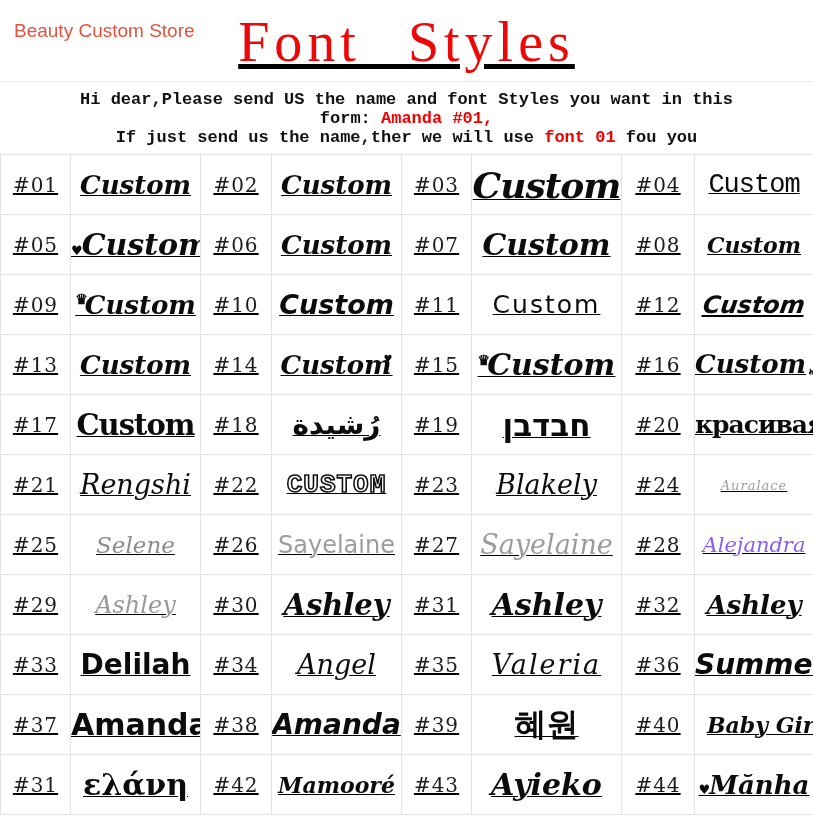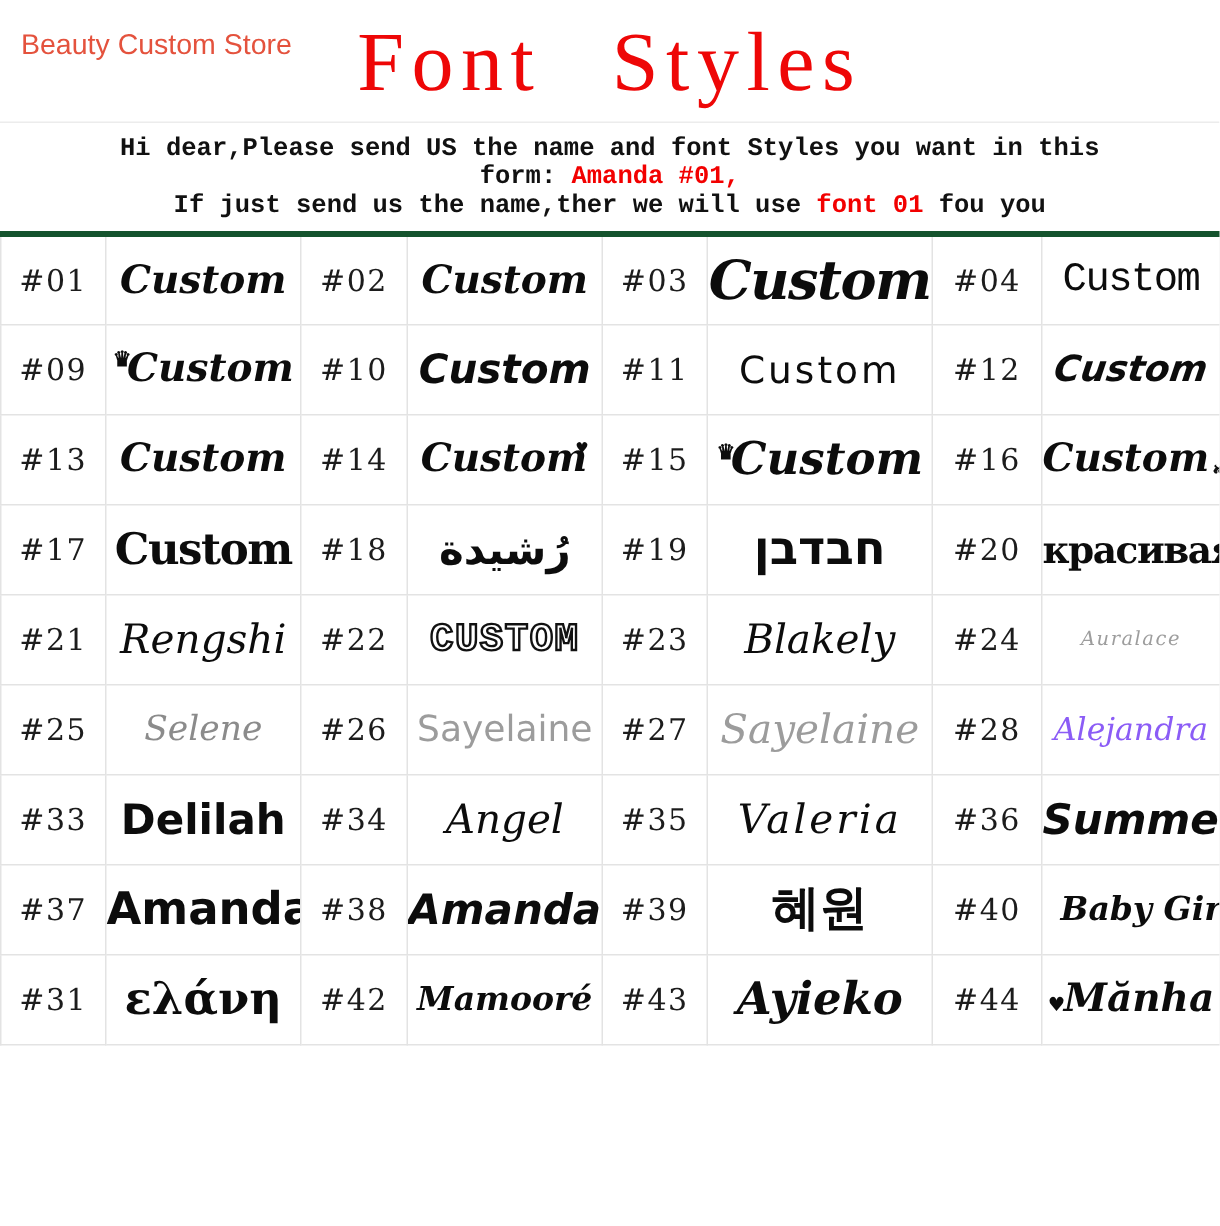--- a/index.html
+++ b/index.html
@@ -1,31 +1,31 @@
 <!DOCTYPE html>
 <html style="--brand-red: #e4523d; --title-red: #ee0707; --highlight-red: #f20000;"><head>
 <meta charset="utf-8">
 <style>
   * { margin:0; padding:0; box-sizing:border-box; }
   html,body { background:#fff; }
   body { width:813px; height:817px; overflow:hidden; font-family:"Liberation Sans",sans-serif; }
   .page { width:813px; height:817px; background:#fff; position:relative; }
 
   
-  .hdr { height:82px; position:relative; border-bottom:1px solid #ececec; }
+  .hdr { height:82px; position:relative; border-bottom:1px solid #ececec;text-decoration:underline; }
   .store-name { position:absolute; left:14px; top:20px; font:400 19px "Liberation Sans",sans-serif; color:var(--brand-red,#e4523d); }
   .title { text-align:center; padding-top:6px; font:400 56px "Liberation Serif",serif; color:var(--title-red,#ee0707); letter-spacing:5px; word-spacing:28px; line-height:72px; }
 
   
   .instr { height:72px; text-align:center; padding-top:8px; font:700 17px "Liberation Mono",monospace; color:#111; line-height:19px; }
   .instr p { margin:0; }
   .instr .hl { color:var(--highlight-red,#f20000); }
 
   
-  table.grid { width:813px; border-collapse:collapse; table-layout:fixed; border-top:4px solid #14532d; }
+  table.grid { width:813px; border-collapse:collapse; table-layout:fixed; border-top:1px solid #14532d;text-decoration:underline; }
   .grid td { border:1px solid #e3e3e3; height:60px; text-align:center; vertical-align:middle; overflow:hidden; white-space:nowrap; }
   .grid td.num { font:400 20px "DejaVu Serif",serif; color:#1c1c1c; letter-spacing:1px; }
   .grid td.sample { color:#0c0c0c; }
 
   
   .fs-sc            { font:700 italic 26px "DejaVu Serif",serif; }
   .fs-sc-lg         { font:800 italic 30px "DejaVu Serif",serif; }
   .fs-sc-xl         { font:900 italic 36px "DejaVu Serif",serif; letter-spacing:-1px; }
   .fs-sc-sm         { font:700 italic 22px "DejaVu Serif",serif; }
   .fs-mono          { font:400 27px "Liberation Mono",monospace; letter-spacing:-1px; }
@@ -98,20 +98,30 @@
           <td class="num">#01</td>
           <td class="sample"><span class="fs-sc">Custom</span></td>
           <td class="num">#02</td>
           <td class="sample"><span class="fs-sc">Custom</span></td>
           <td class="num">#03</td>
           <td class="sample"><span class="fs-sc-xl">Custom</span></td>
           <td class="num">#04</td>
           <td class="sample"><span class="fs-mono">Custom</span></td>
         </tr>
         <tr>
+          <td class="num">#05</td>
+          <td class="sample"><span class="fs-sc-lg"><span class="deco-heart">♥</span>Custom</span></td>
+          <td class="num">#06</td>
+          <td class="sample"><span class="fs-sc">Custom</span></td>
+          <td class="num">#07</td>
+          <td class="sample"><span class="fs-sc-lg">Custom</span></td>
+          <td class="num">#08</td>
+          <td class="sample"><span class="fs-sc-sm">Custom</span></td>
+        </tr>
+        <tr>
           <td class="num">#09</td>
           <td class="sample"><span class="fs-sc"><span class="deco-crown">♛</span>Custom</span></td>
           <td class="num">#10</td>
           <td class="sample"><span class="fs-marker">Custom</span></td>
           <td class="num">#11</td>
           <td class="sample"><span class="fs-playful">Custom</span></td>
           <td class="num">#12</td>
           <td class="sample">
             <span class="fs-brushsig">Custom</span>
           </td>
@@ -150,20 +160,30 @@
           <td class="num">#25</td>
           <td class="sample"><span class="fs-gray-thin">Selene</span></td>
           <td class="num">#26</td>
           <td class="sample"><span class="fs-gray-round">Sayelaine</span></td>
           <td class="num">#27</td>
           <td class="sample"><span class="fs-gray-ornate">Sayelaine</span></td>
           <td class="num">#28</td>
           <td class="sample"><span class="fs-gray-script">Alejandra</span></td>
         </tr>
         <tr>
+          <td class="num">#29</td>
+          <td class="sample"><span class="fs-gray-script-lg">Ashley</span></td>
+          <td class="num">#30</td>
+          <td class="sample"><span class="fs-retro">Ashley</span></td>
+          <td class="num">#31</td>
+          <td class="sample"><span class="fs-sc-lg">Ashley</span></td>
+          <td class="num">#32</td>
+          <td class="sample"><span class="fs-sc">Ashley</span></td>
+        </tr>
+        <tr>
           <td class="num">#33</td>
           <td class="sample"><span class="fs-round-bold">Delilah</span></td>
           <td class="num">#34</td>
           <td class="sample"><span class="fs-hand">Angel</span></td>
           <td class="num">#35</td>
           <td class="sample"><span class="fs-elegant">Valeria</span></td>
           <td class="num">#36</td>
           <td class="sample"><span class="fs-brush">Summer</span></td>
         </tr>
         <tr>

